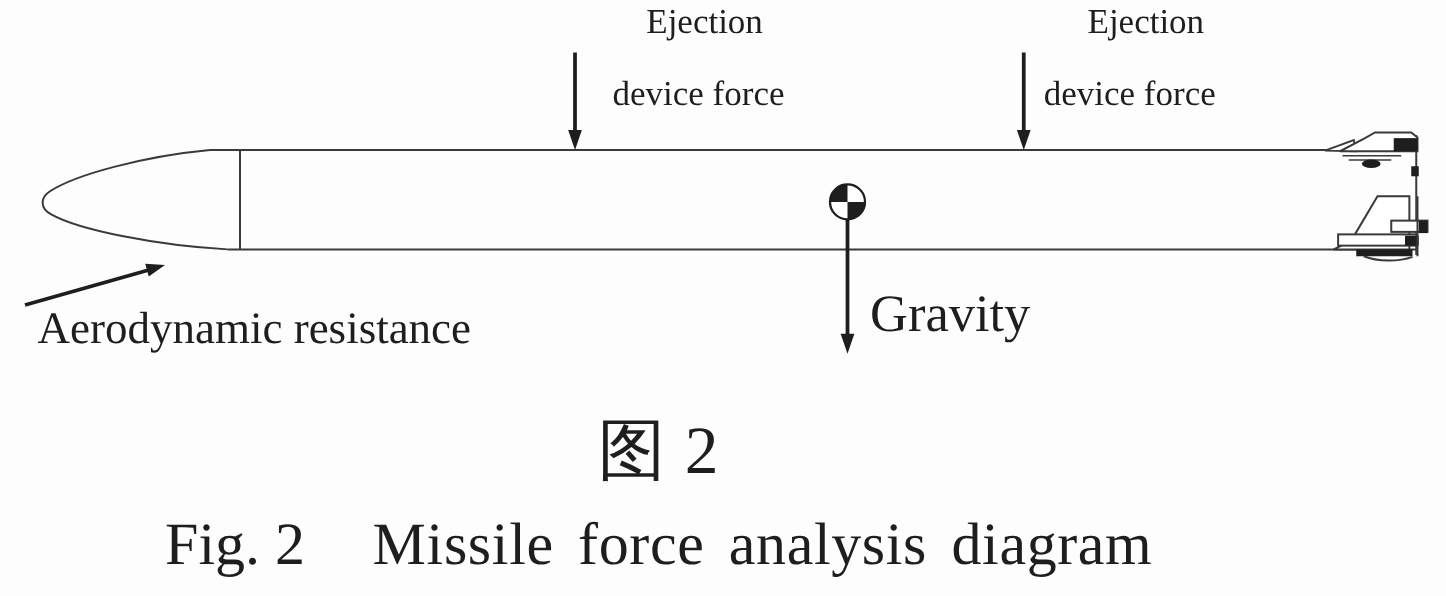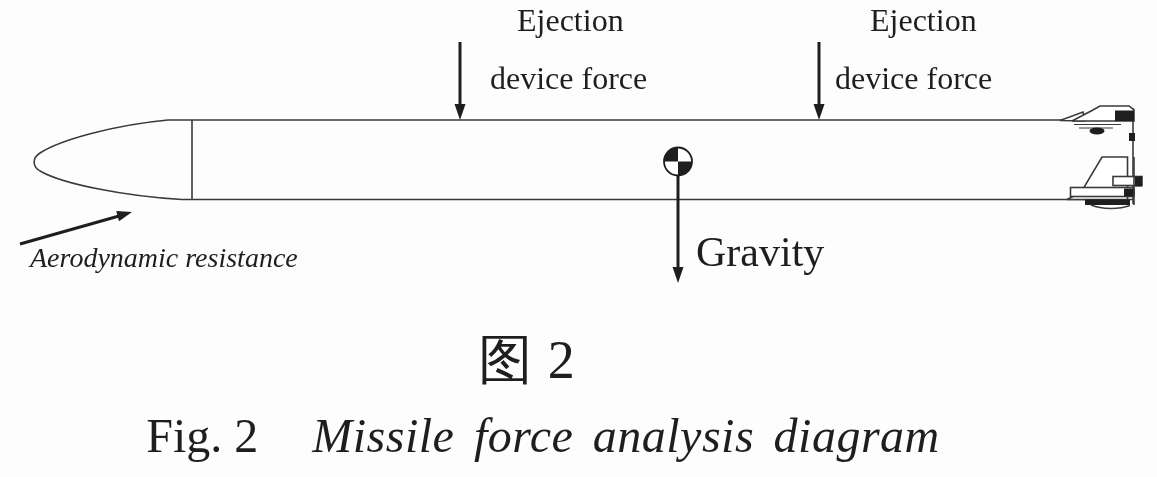--- a/index.html
+++ b/index.html
@@ -17,36 +17,36 @@
   }
   .figure{position:relative;width:1157px;height:477px;}
   svg.art{position:absolute;left:0;top:0;width:1157px;height:477px;display:block;}
 
   .lbl{
     position:absolute;
     white-space:nowrap;
     color:var(--ink);
     line-height:1.15;
   }
-  .force-lbl{font-size:32px;}
+  .force-lbl{font-size:28px;}
   .ej1-l1{left:517px;top:2px;}
   .ej1-l2{left:490px;top:60px;}
   .ej2-l1{left:870px;top:2px;}
   .ej2-l2{left:835px;top:60px;}
   .gravity-lbl{left:696px;top:228px;font-size:42px;}
-  .aero-lbl{left:30px;top:242px;font-size:28px;font-style:italic;}
+  .aero-lbl{left:30px;top:242px;font-size:36px;}
 
   .caption{
     position:absolute;left:0;width:1054px;
     display:flex;justify-content:center;align-items:baseline;
     color:var(--ink);
   }
   .caption-cn{top:324px;font-size:54px;gap:34px;letter-spacing:1px;}
-  .caption-en{top:408px;font-size:48px;gap:54px;margin-left:16px;}
-  .caption-en .cap-title{word-spacing:7px;letter-spacing:0.5px;font-style:italic;}
+  .caption-en{top:408px;font-size:48px;gap:54px;}
+  .caption-en .cap-title{word-spacing:7px;letter-spacing:0.5px;}
 
   .stroke{fill:none;stroke:var(--line);stroke-width:1.6;}
   .stroke-thin{fill:none;stroke:var(--line);stroke-width:1.2;}
   .white-shape{fill:#ffffff;stroke:var(--line);stroke-width:1.6;}
   .dark{fill:var(--ink);stroke:none;}
   .force-line{fill:none;stroke:var(--ink);stroke-width:3;}
 </style>
 </head>
 <body>
 

